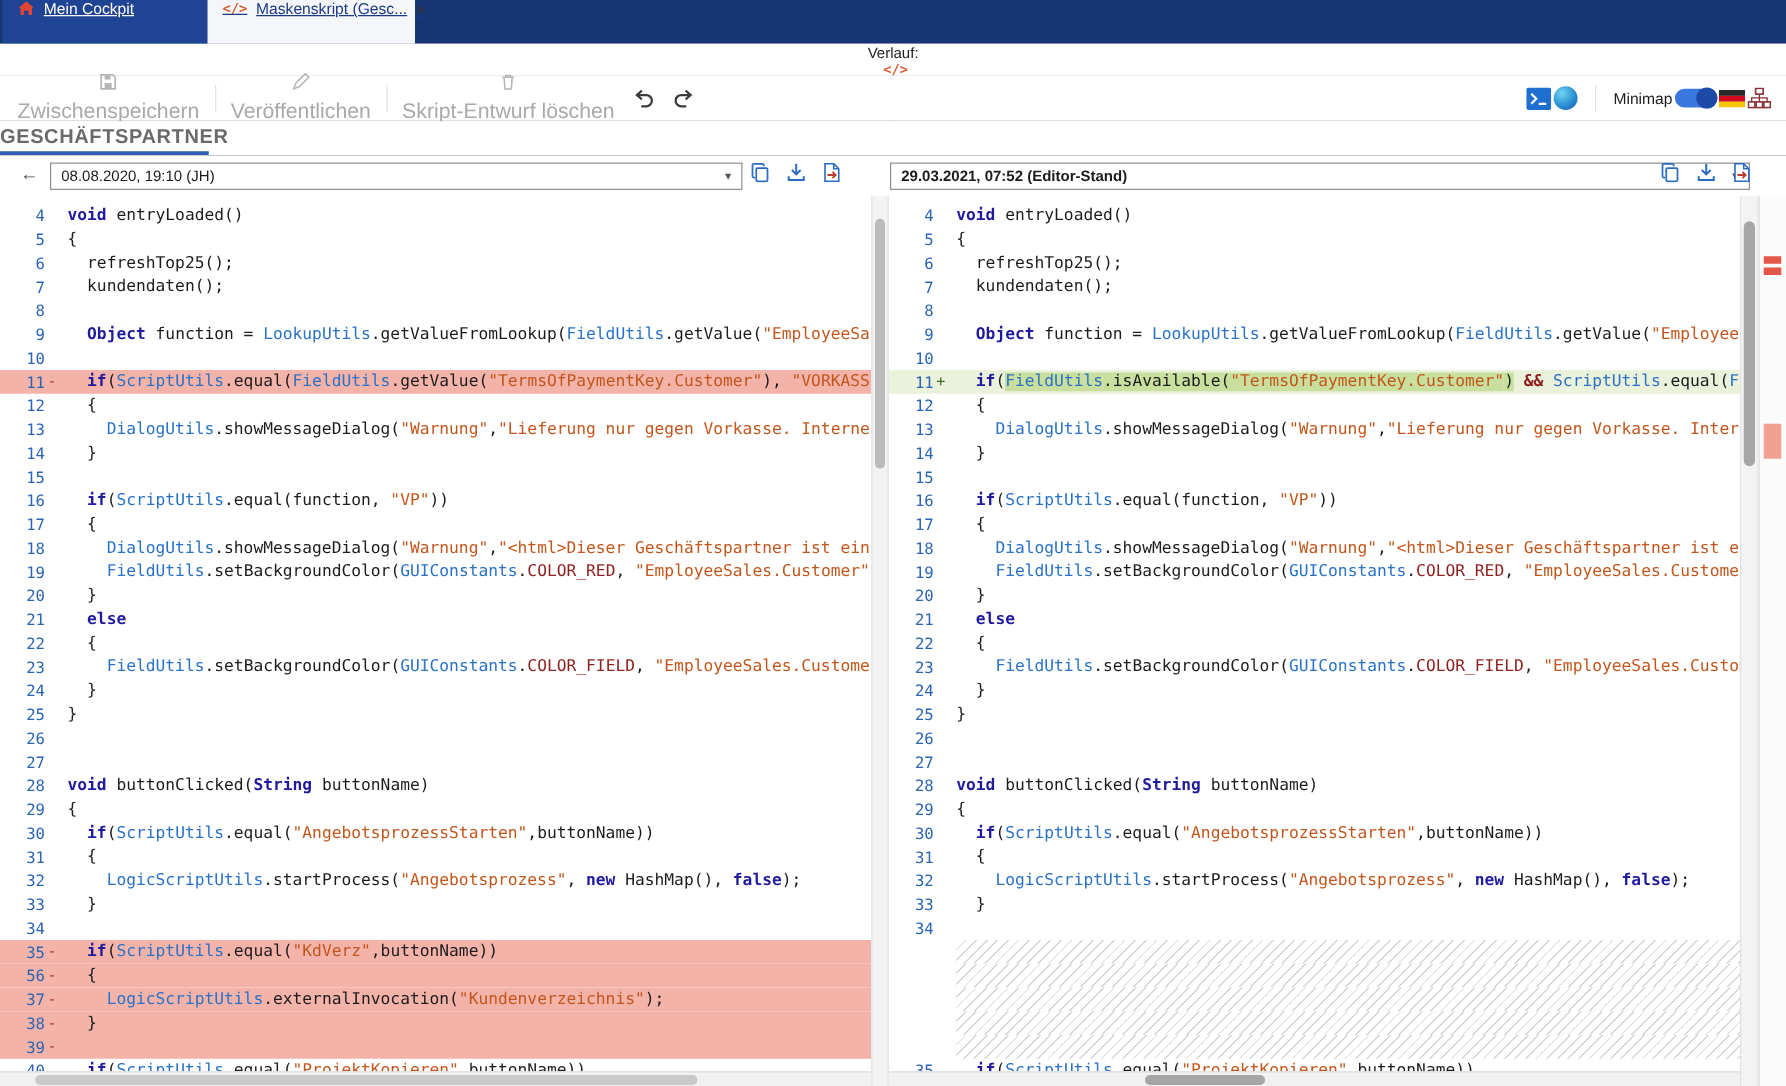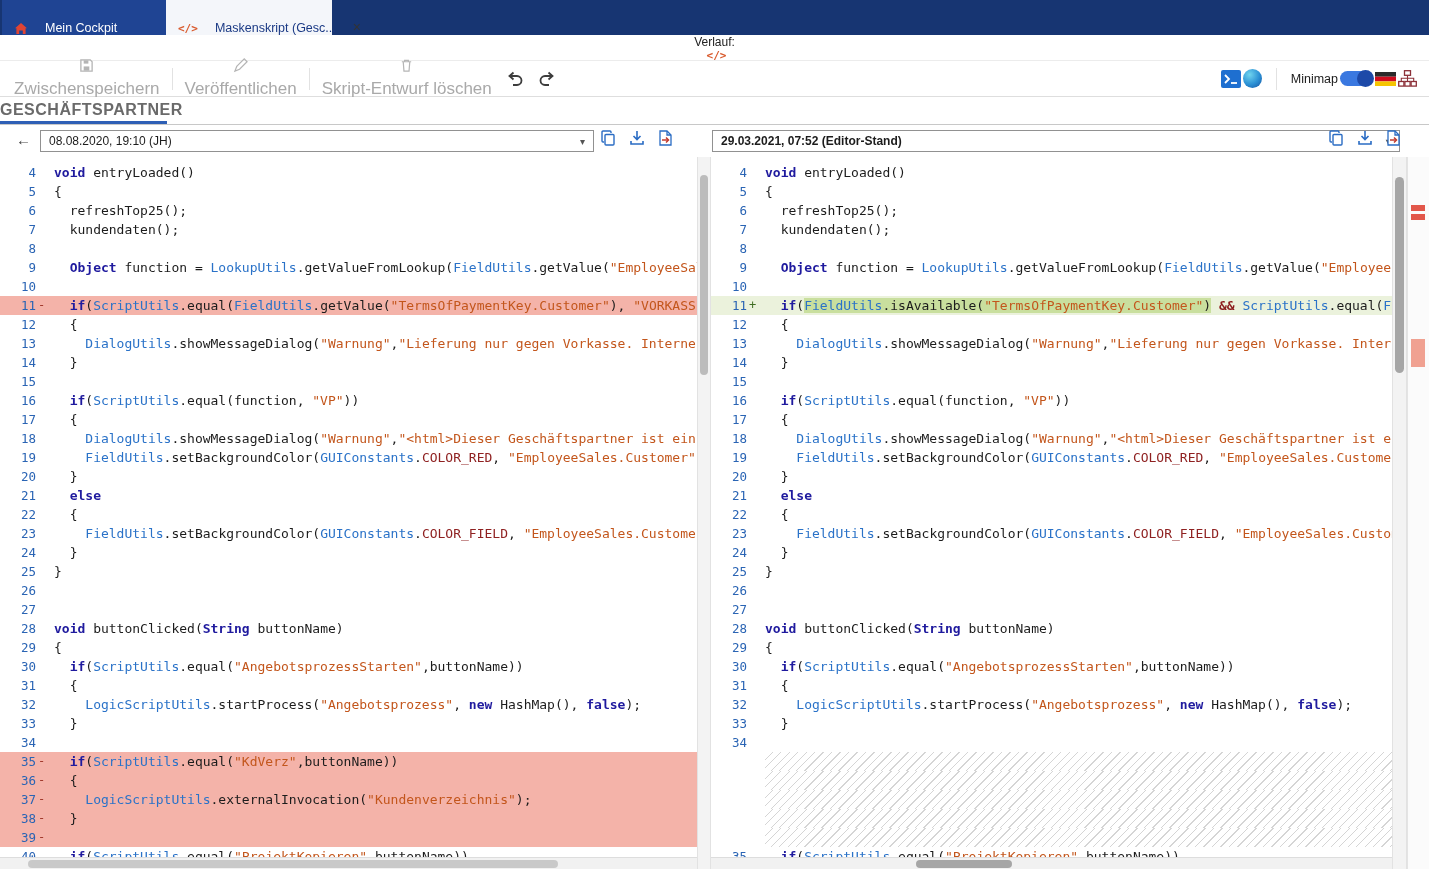--- a/index.html
+++ b/index.html
@@ -1,21 +1,21 @@
 <!DOCTYPE html>
 <html><head>
 <meta charset="utf-8">
 <style>
   html,body{margin:0;padding:0;background:#e8e8e8;}
   #app{position:relative;width:1429px;height:869px;overflow:hidden;background:#fff;
        font-family:"Liberation Sans",sans-serif;-webkit-font-smoothing:antialiased;}
 
   
   #tabbar{position:absolute;top:0;left:0;right:0;height:35px;background:#173572;display:flex;align-items:stretch;}
-  .tab{display:flex;align-items:flex-end;gap:17px;padding:0 12px;font-size:12.5px;white-space:nowrap;}
+  .tab{display:flex;align-items:flex-start;gap:7px;padding:0 12px;font-size:12.5px;white-space:nowrap;text-decoration:underline;}
   .tab-inactive{background:#1f4493;color:#fff;margin-left:2px;width:140px;}
   .tab-active{background:#f4f6fa;color:#1b3a85;width:142px;}
   .tab .code-ico{color:#d95b2e;font-weight:bold;font-size:11px;font-family:"DejaVu Sans Mono",monospace;}
   .tab-close{margin-left:auto;color:#333;font-size:14px;cursor:default;}
 
   
   #historybar{position:absolute;top:35px;left:0;right:0;height:26px;background:#fff;display:flex;align-items:center;
               padding:0 10px;font-size:12px;color:#222;border-bottom:1px solid #ececec;box-sizing:border-box;flex-direction:column;}
   #historybar .code-ico{color:#d95b2e;font-weight:bold;font-size:11px;margin:0 6px 0 10px;font-family:"DejaVu Sans Mono",monospace;}
   #historybar .spacer{flex:1;}
@@ -386,21 +386,21 @@
         <span class="lnum">34</span>
         <span class="lmark "></span>
         <span class="ltext"></span>
       </div>
       <div class="crow bg-del">
         <span class="lnum">35</span>
         <span class="lmark del">-</span>
         <span class="ltext"><span class="tk-p">  </span><span class="tk-k">if</span><span class="tk-p">(</span><span class="tk-c">ScriptUtils</span><span class="tk-p">.equal(</span><span class="tk-s">"KdVerz"</span><span class="tk-p">,buttonName))</span></span>
       </div>
       <div class="crow bg-del">
-        <span class="lnum">36</span>
+        <span class="lnum">56</span>
         <span class="lmark del">-</span>
         <span class="ltext"><span class="tk-p">  {</span></span>
       </div>
       <div class="crow bg-del">
         <span class="lnum">37</span>
         <span class="lmark del">-</span>
         <span class="ltext"><span class="tk-p">    </span><span class="tk-c">LogicScriptUtils</span><span class="tk-p">.externalInvocation(</span><span class="tk-s">"Kundenverzeichnis"</span><span class="tk-p">);</span></span>
       </div>
       <div class="crow bg-del">
         <span class="lnum">38</span>

